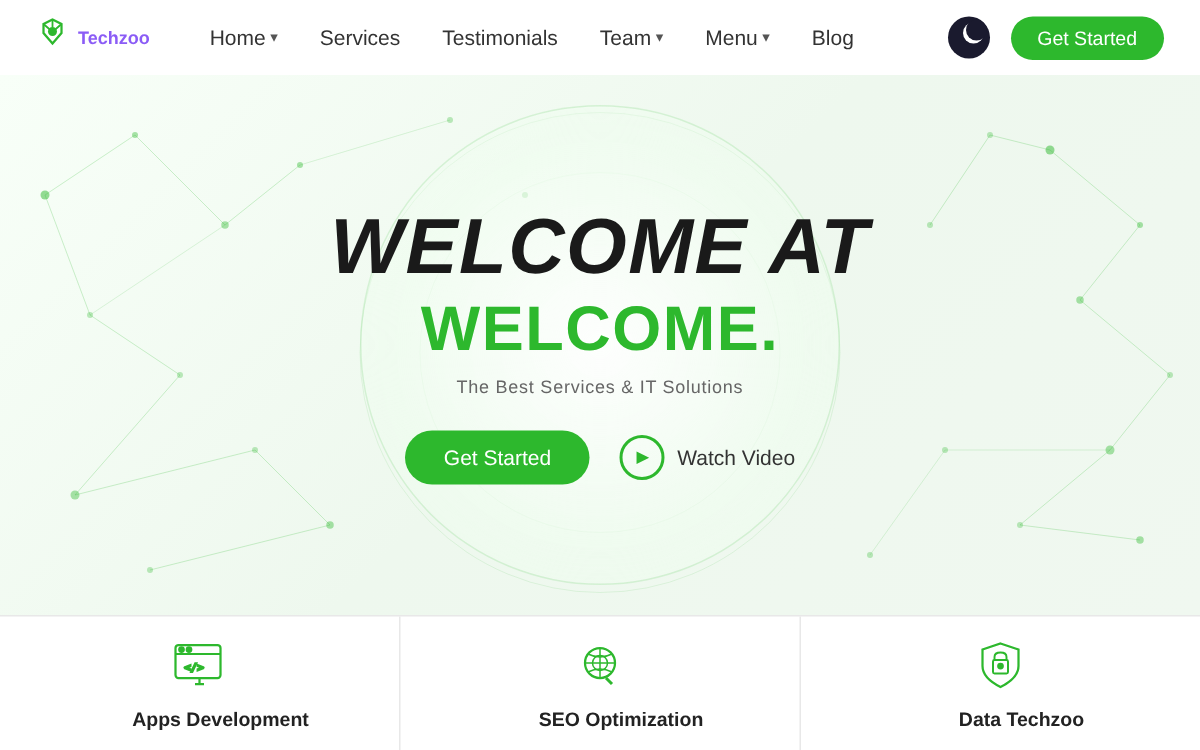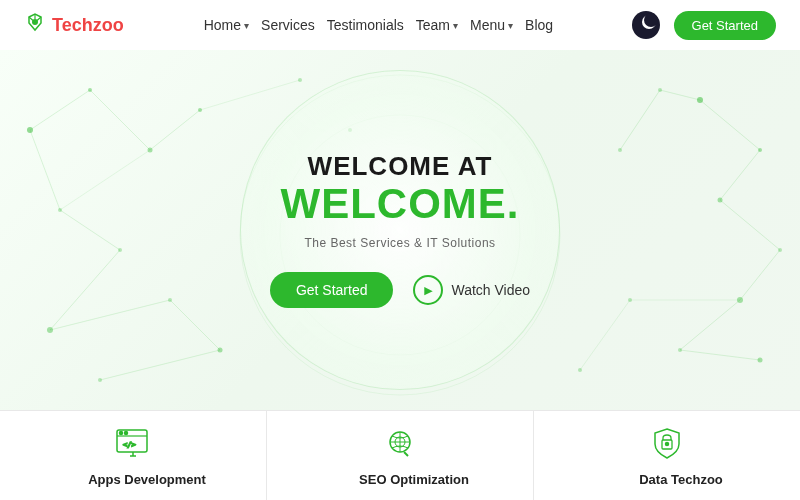--- a/index.html
+++ b/index.html
@@ -21,30 +21,29 @@
       align-items: center;
       gap: 6px;
       text-decoration: none;
       margin-right: 40px;
     }
     .logo-icon {
       color: #2db82d;
       font-size: 20px;
     }
     .logo-text {
-      font-size: 18px;
+      font-size: 12px;
       font-weight: 700;
-      color: #ef4444;
+      color: #8b5cf6;
     }
     .nav-links {
       display: flex;
       align-items: center;
-      gap: 12px;
+      gap: 28px;
       flex: 1;
-      margin-left: 40px;
     }
     .nav-link {
       font-size: 14px;
       color: #333;
       text-decoration: none;
       cursor: pointer;
       display: flex;
       align-items: center;
       gap: 3px;
     }
@@ -127,25 +126,26 @@
       top: 50%;
       left: 50%;
       transform: translate(-50%, -50%);
     }
 
     .hero-content {
       position: relative;
       z-index: 10;
     }
     .hero-title {
-      font-size: 26px;
+      font-size: 52px;
       font-weight: 800;
       color: #1a1a1a;
       line-height: 1.1;
       letter-spacing: 1px;
+      font-style: italic;
     }
     .hero-title-green {
       color: #2db82d;
       font-size: 42px;
       font-weight: 800;
       letter-spacing: 1px;
     }
     .hero-subtitle {
       font-size: 12px;
       color: #666;

